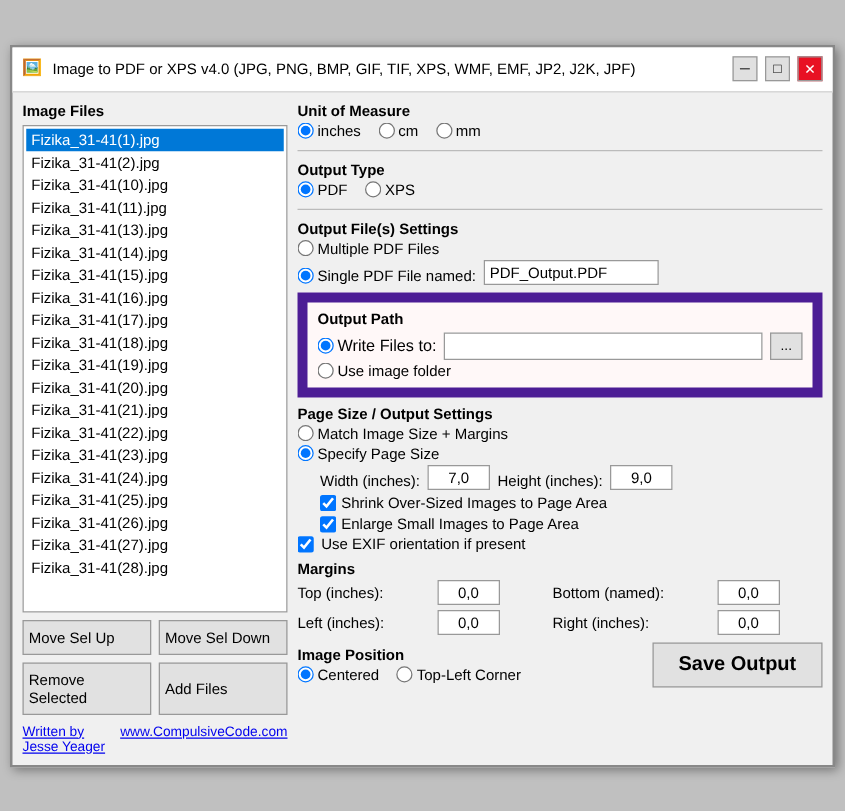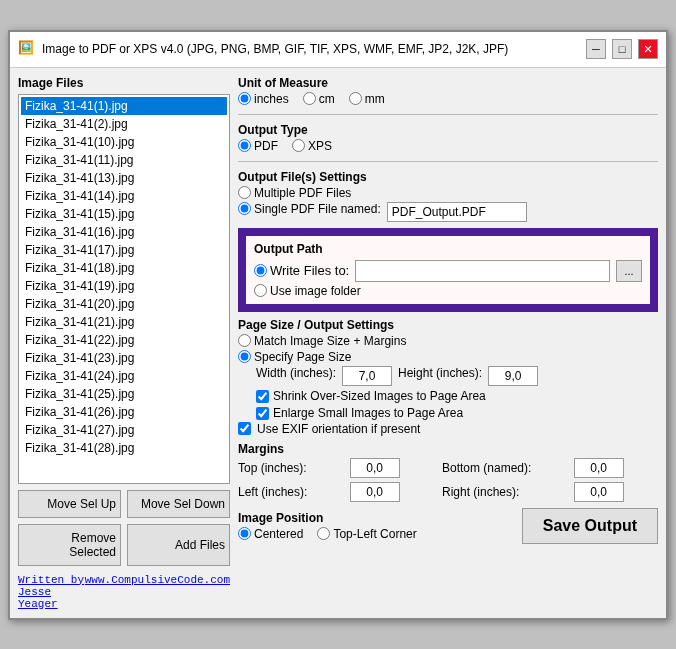--- a/index.html
+++ b/index.html
@@ -93,28 +93,27 @@
       gap: 6px;
       margin-top: 6px;
     }
     .btn {
       flex: 1;
       padding: 6px 4px;
       background: #e1e1e1;
       border: 1px solid #999;
       cursor: pointer;
       font-size: 12px;
-      text-align: right;
+      text-align: left;
     }
     .footer-links {
       display: flex;
       justify-content: space-between;
       margin-top: 8px;
       font-size: 11px;
-      font-family: Liberation Mono, monospace;
     }
     .link-blue { color: #0000ee; text-decoration: underline; cursor: pointer; }
     .right-panel {
       flex: 1;
       display: flex;
       flex-direction: column;
       gap: 6px;
     }
     .section-title {
       font-weight: bold;
@@ -172,21 +171,21 @@
     }
     .filename-input {
       width: 140px;
       height: 20px;
       border: 1px solid #999;
       padding: 2px 4px;
       font-size: 12px;
     }
     .inline-row {
       display: flex;
-      align-items: flex-start;
+      align-items: flex-end;
       gap: 6px;
       font-size: 12px;
       margin-top: 2px;
     }
     .checkbox-row {
       display: flex;
       align-items: flex-end;
       gap: 4px;
       font-size: 12px;
       margin-top: 3px;

